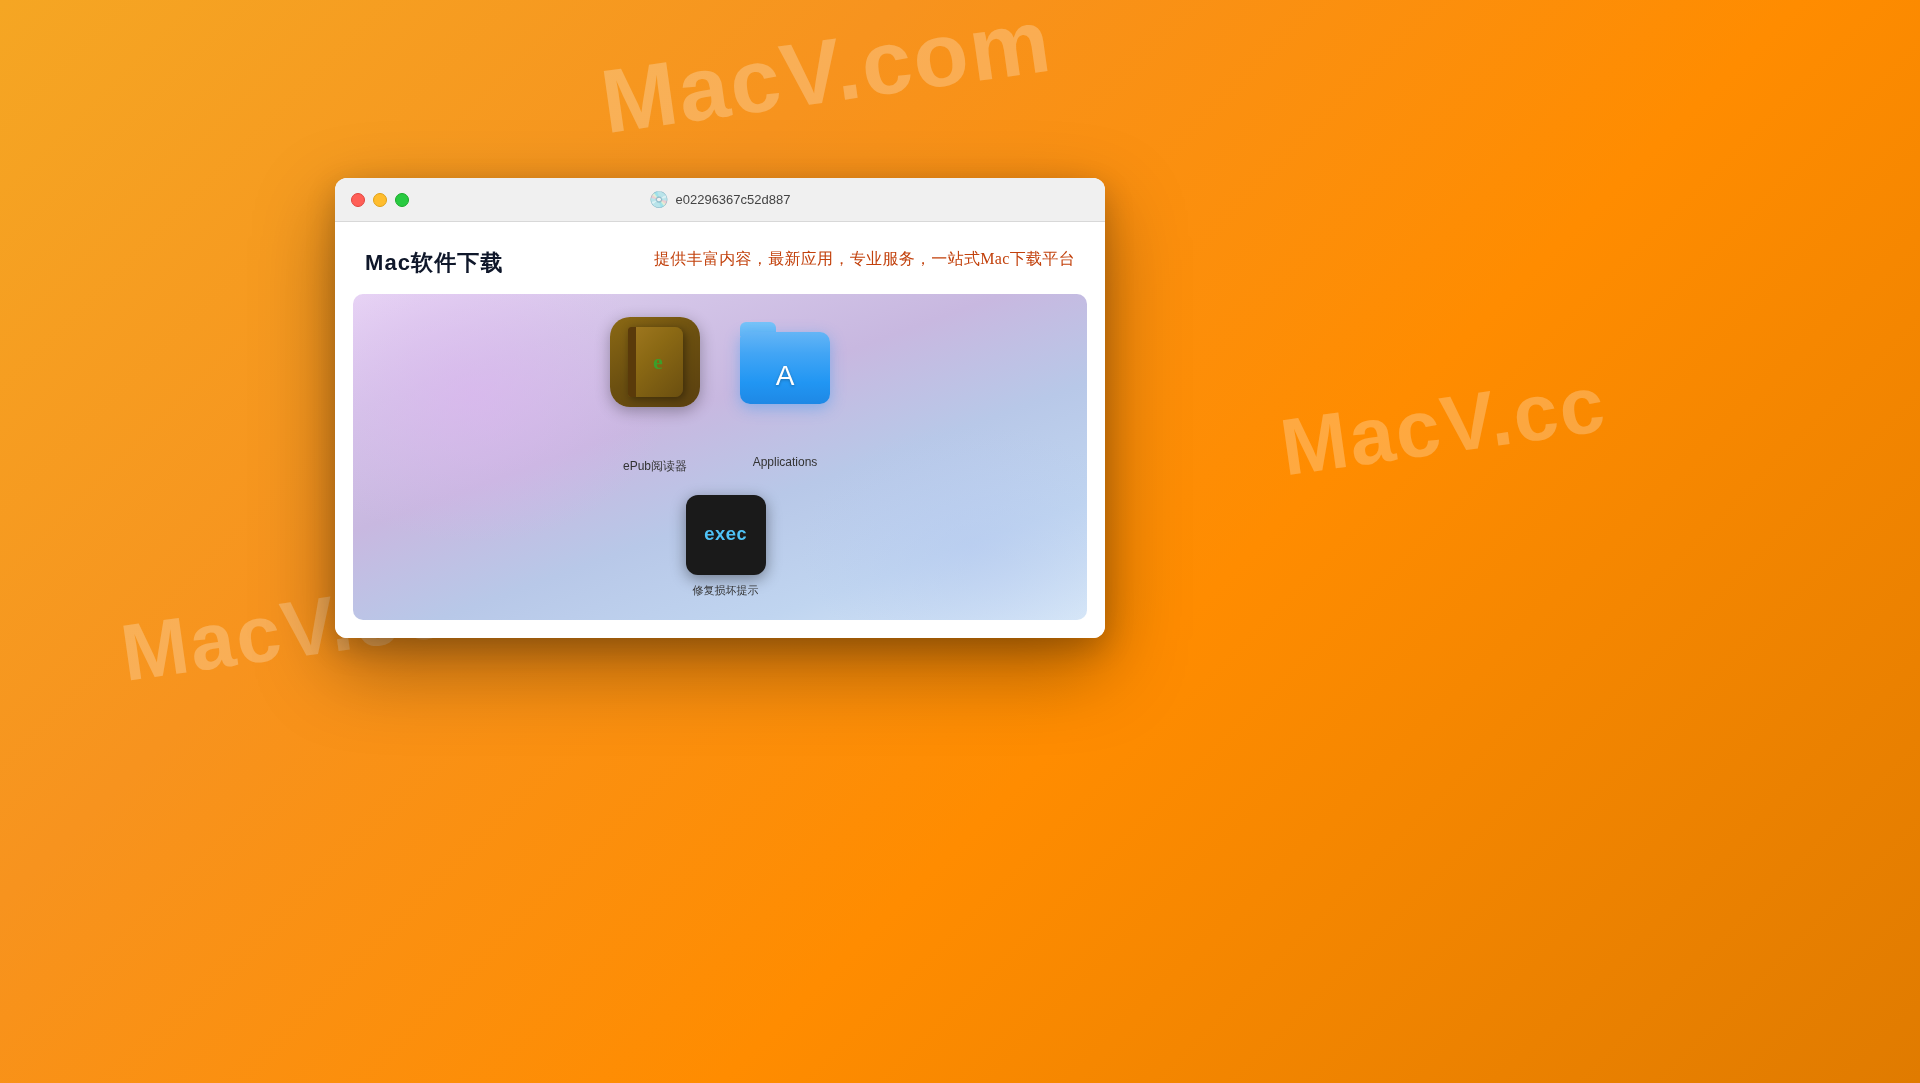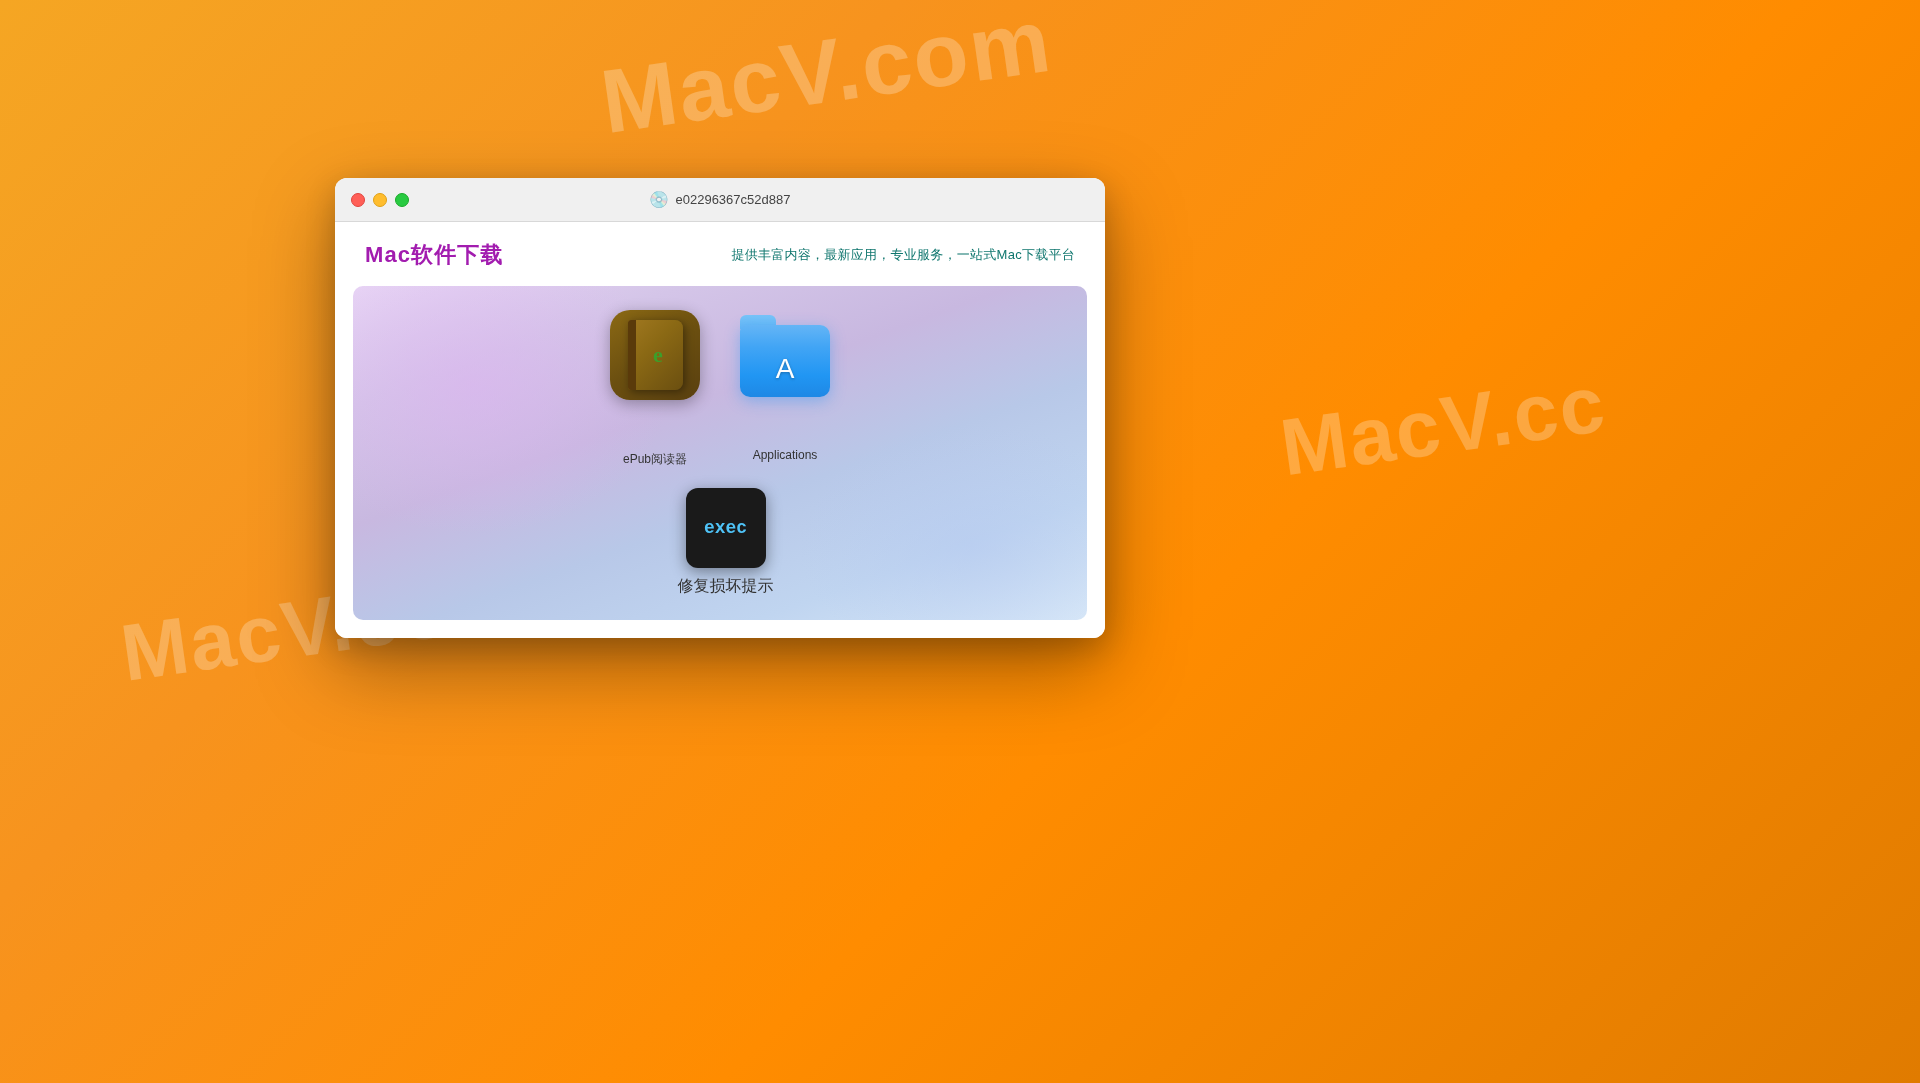--- a/index.html
+++ b/index.html
@@ -118,28 +118,30 @@
       align-items: center;
       justify-content: space-between;
       padding: 18px 30px 16px;
       background: white;
       flex-shrink: 0;
     }
 
     .site-title {
       font-size: 22px;
       font-weight: 700;
-      color: #a21caf;
+      color: #0f172a;
       letter-spacing: 0.05em;
+      margin-top: 8px;
     }
 
     .site-subtitle {
-      font-size: 13px;
-      color: #0f766e;
+      font-size: 16px;
+      color: #c2410c;
       letter-spacing: 0.02em;
+      font-family: Liberation Serif, serif;
     }
 
     
     .dmg-area {
       flex: 1;
       margin: 0 18px 18px;
       border-radius: 10px;
       background: linear-gradient(160deg, #e8d5f5 0%, #d4c5e8 20%, #c8b8e0 40%, #b8c8e8 60%, #c0d5f0 80%, #d8e8f8 100%);
       position: relative;
       overflow: hidden;
@@ -355,21 +357,21 @@
     }
 
     .exec-text {
       color: #4fc3f7;
       font-size: 18px;
       font-weight: 700;
       font-family: 'Courier New', monospace;
     }
 
     .exec-label {
-      font-size: 16px;
+      font-size: 11px;
       color: #333;
       text-align: right;
     }
   </style>
 </head>
 <body>
 
 <div class="watermark watermark-1">MacV.com</div>
 
 <div class="watermark watermark-2">MacV.cc</div>

